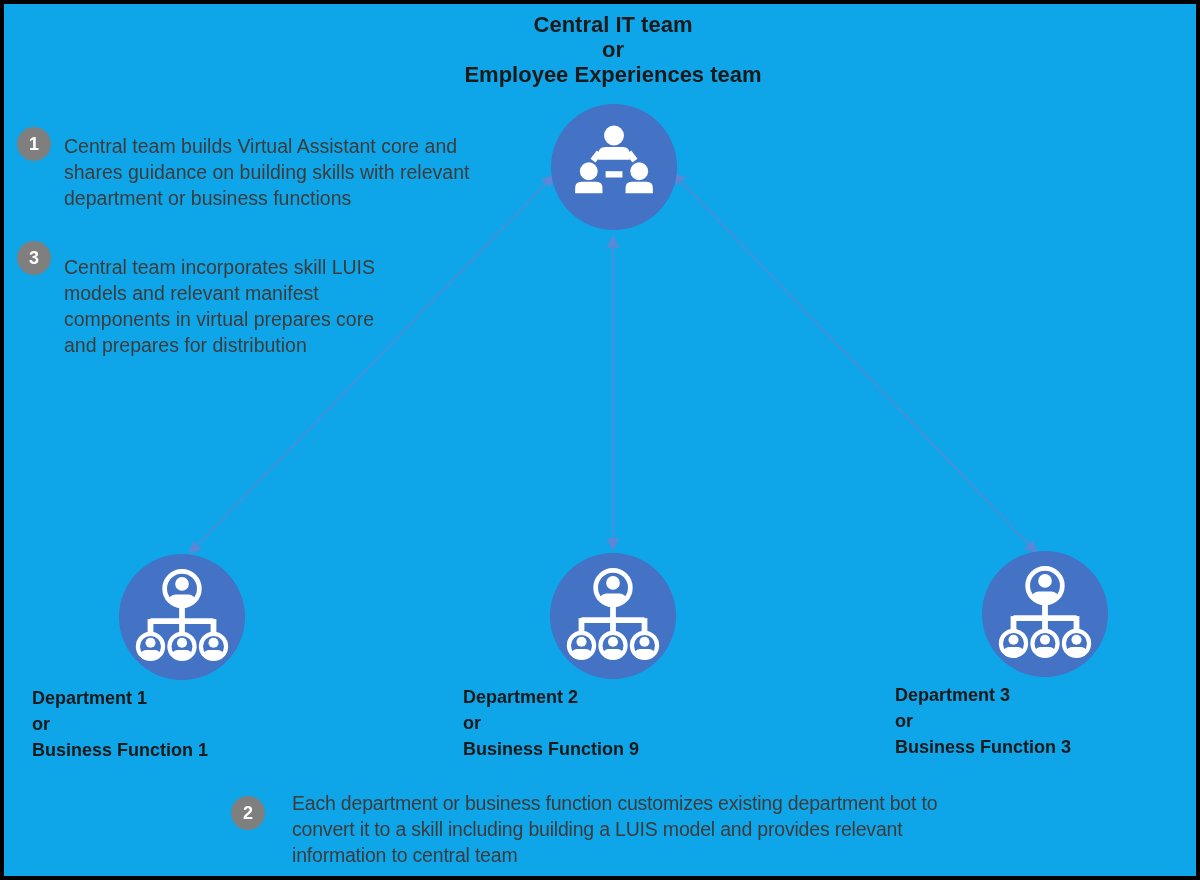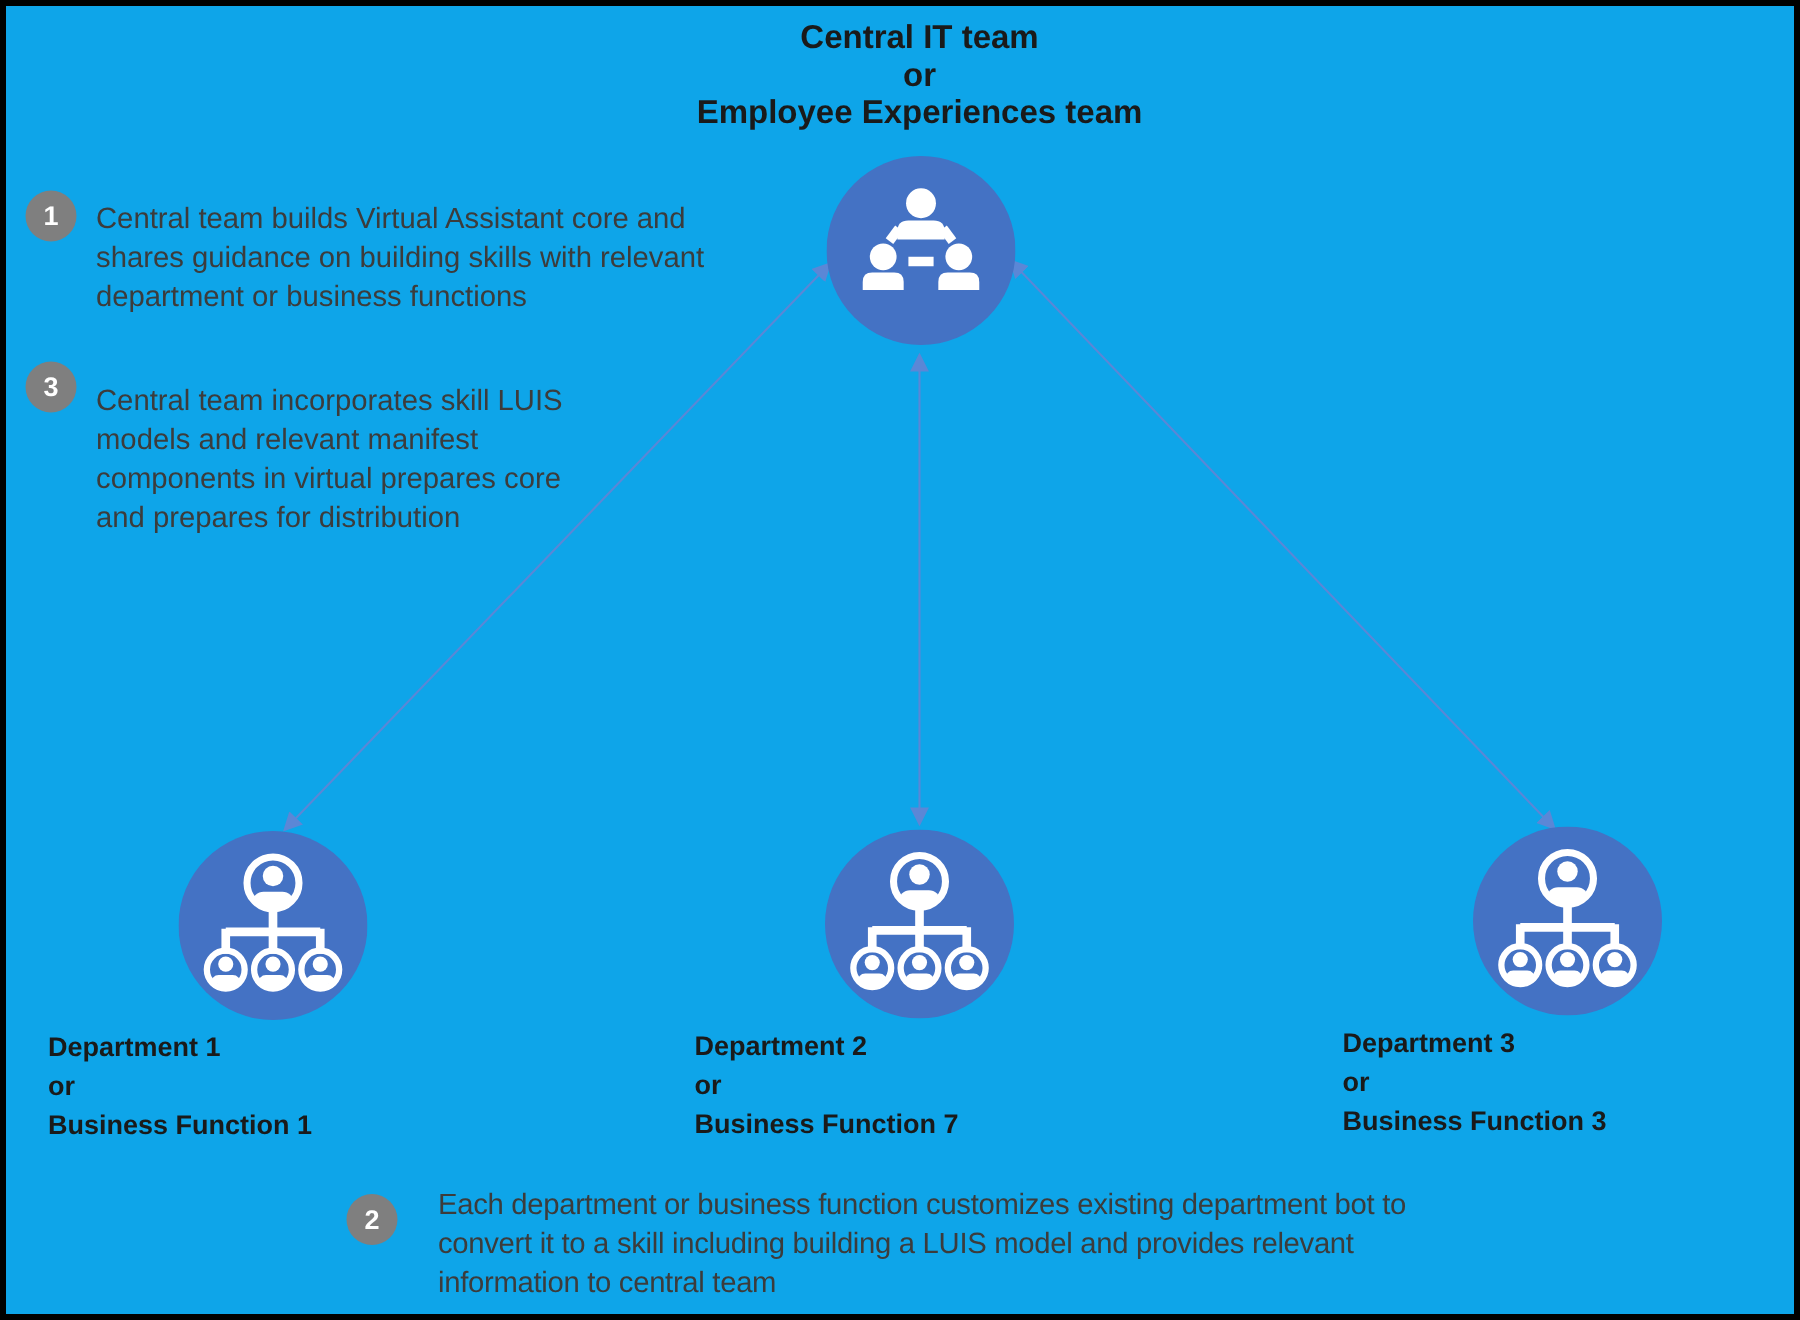--- a/index.html
+++ b/index.html
@@ -215,21 +215,21 @@
   </div>
 
   <div class="dept-label l1">
     <div>Department 1</div>
     <div>or</div>
     <div>Business Function 1</div>
   </div>
   <div class="dept-label l2">
     <div>Department 2</div>
     <div>or</div>
-    <div>Business Function 7</div>
+    <div>Business Function 9</div>
   </div>
   <div class="dept-label l3">
     <div>Department 3</div>
     <div>or</div>
     <div>Business Function 3</div>
   </div>
 
   <div class="step-circle s1">1</div>
   <div class="step-text t1">
     <div>Central team builds Virtual Assistant core and</div>

